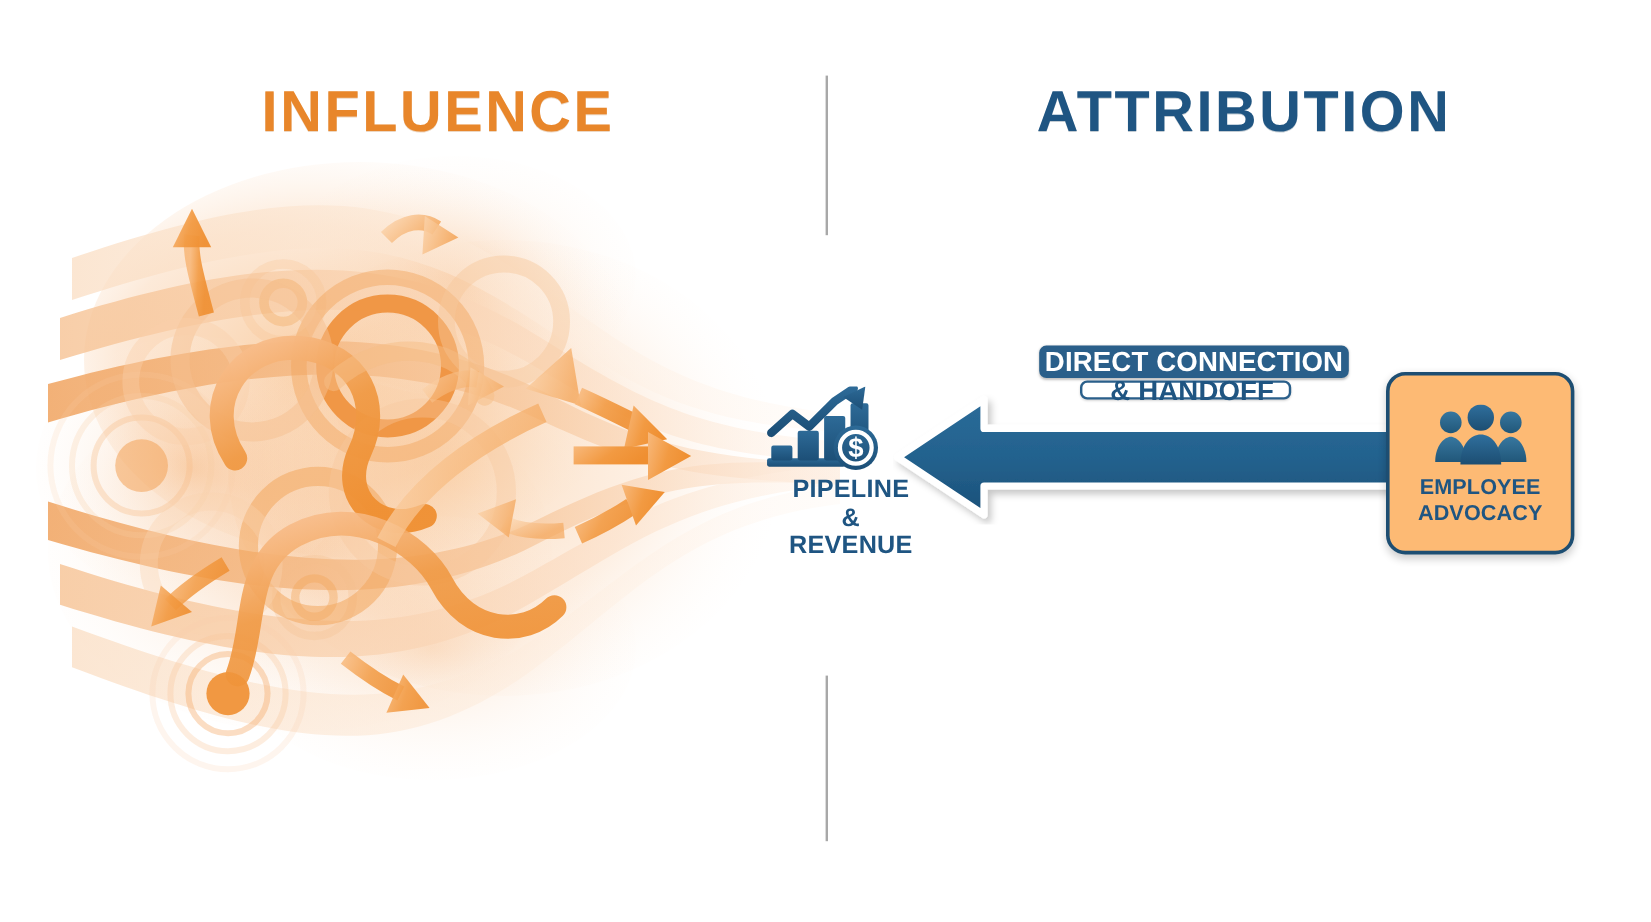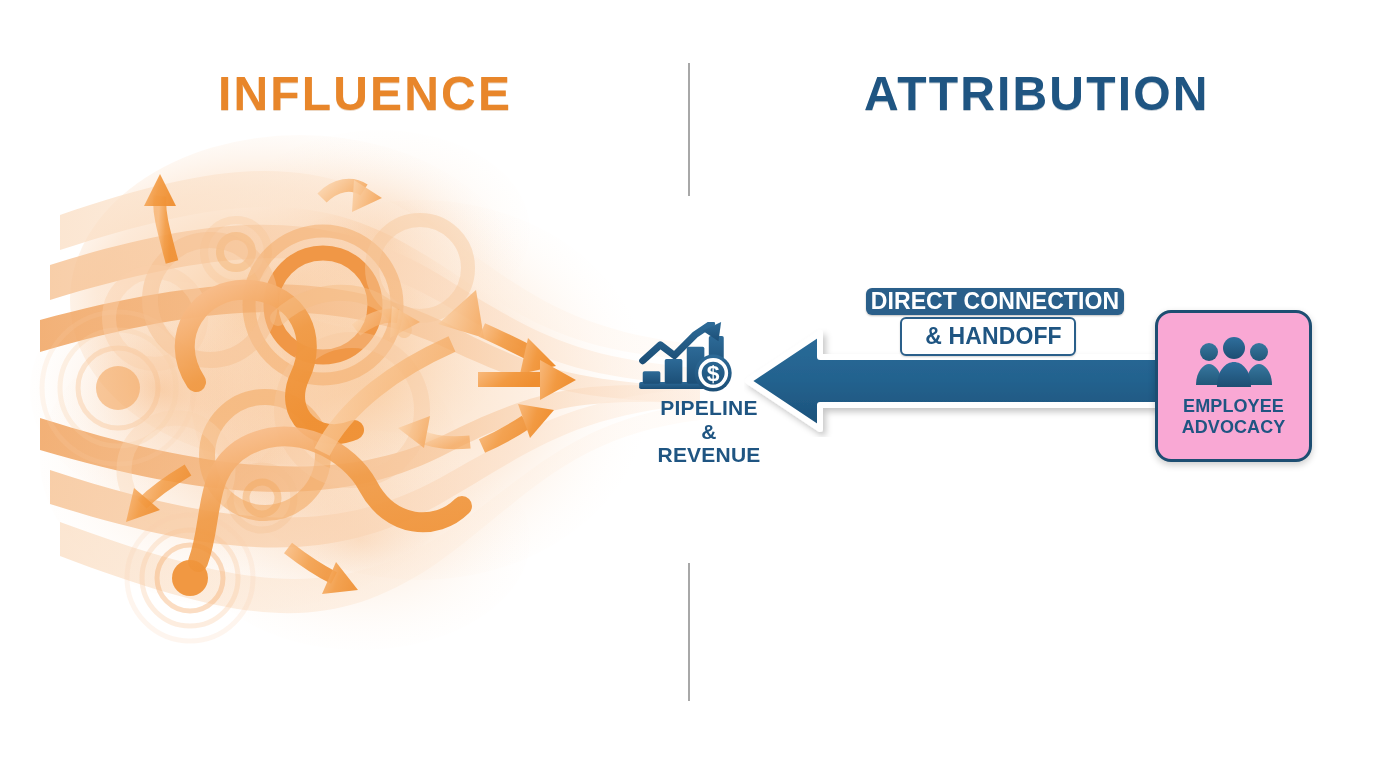--- a/index.html
+++ b/index.html
@@ -113,37 +113,37 @@
     width: 258px;
     height: 27px;
     background: #2a5f8a;
     color: #ffffff;
     box-shadow: 0 1px 2px rgba(0,0,0,0.25);
   }
   #badge-handoff {
     left: 900px;
     top: 317px;
     width: 176px;
-    height: 39px;
+    height: 16px;
     background: #ffffff;
     color: #1f5582;
     border: 2px solid #2a5f8a;
     box-sizing: border-box;
     box-shadow: 0 1px 2px rgba(0,0,0,0.18);
     padding-left: 11px;
   }
 
   
   #employee-advocacy-card {
     position: absolute;
     left: 1155px;
     top: 310px;
     width: 157px;
     height: 152px;
-    background: #f9a8d4;
+    background: #fdba74;
     border: 3px solid #1d4e72;
     border-radius: 16px;
     box-shadow: 0 3px 7px rgba(0,0,0,0.20);
     display: flex;
     flex-direction: column;
     align-items: center;
     justify-content: center;
     box-sizing: border-box;
   }
   #people-icon { width: 78px; height: 52px; display:block; margin-top: 2px; }

